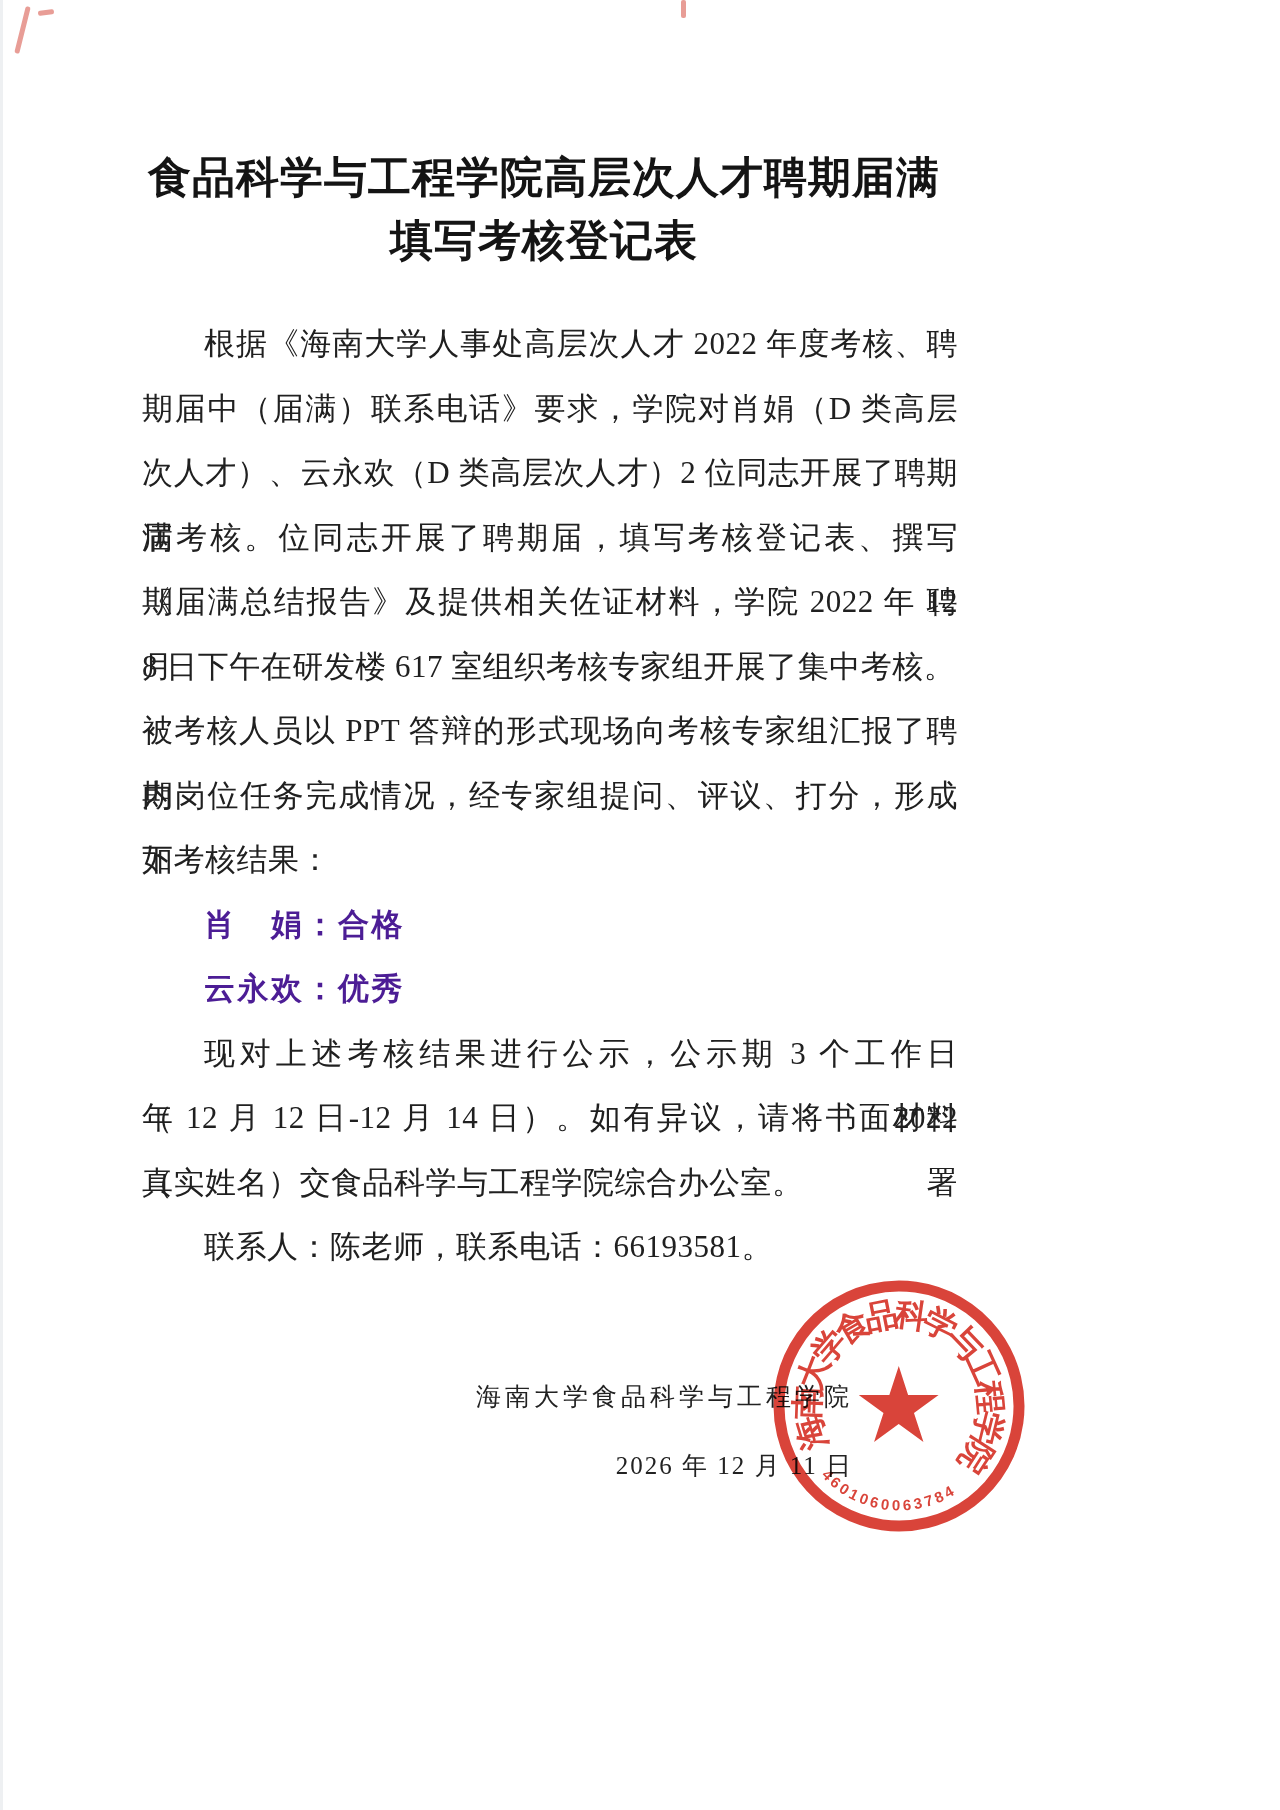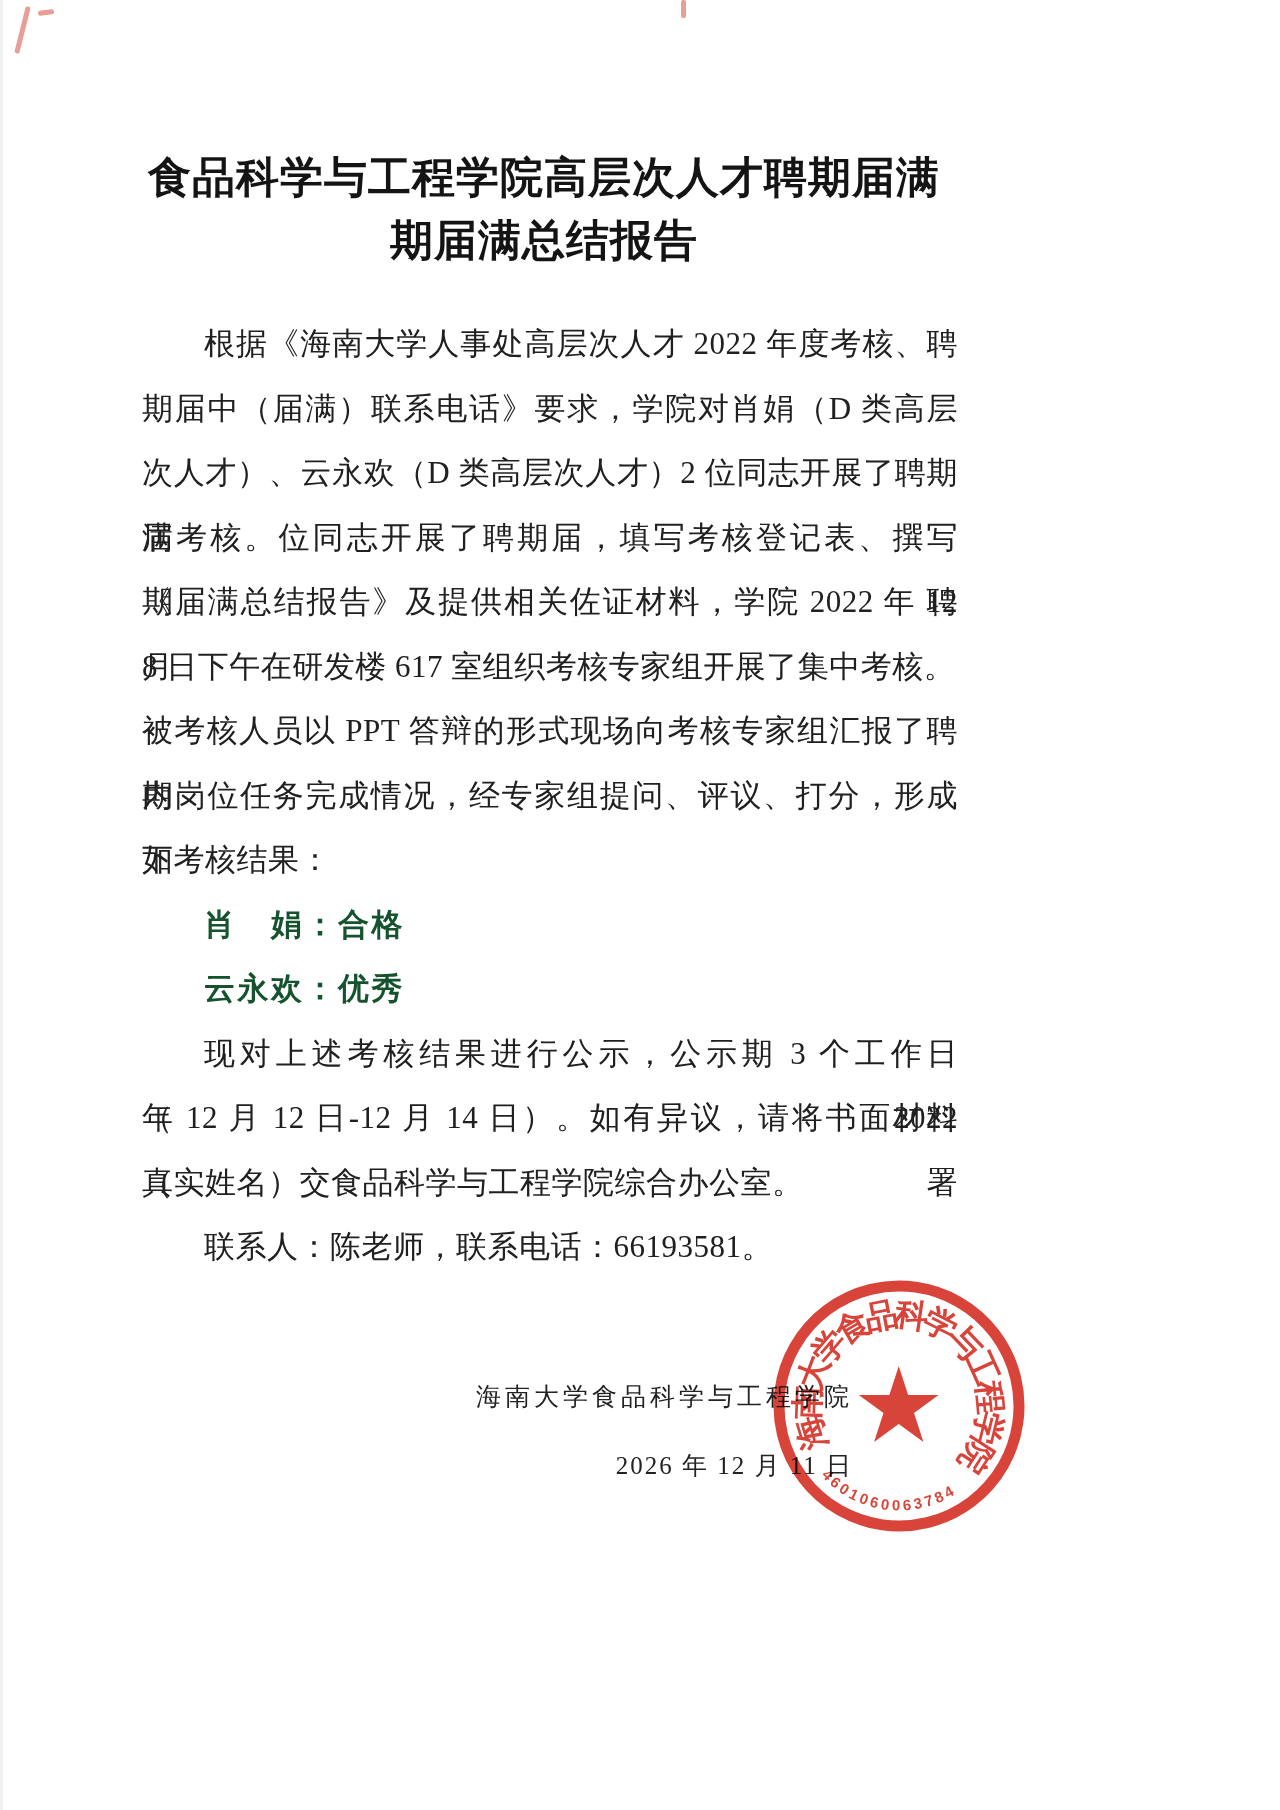--- a/index.html
+++ b/index.html
@@ -30,21 +30,21 @@
     text-align:left;
   }
   .fill{
     text-align:justify;
     text-align-last:justify;
     text-justify:inter-character;
   }
   .indent{ text-indent:62px;font-family:Liberation Serif, serif; }
   .result{
     font-family:"Liberation Sans","DejaVu Sans",sans-serif;
-    font-weight:bold;letter-spacing:2.5px;color:#14532d;
+    font-weight:bold;letter-spacing:2.5px;color:#4c1d95;
   }
   .signature{
     position:absolute;right:235px;top:1362px;
     text-align:right;font-size:25px;color:#222;
   }
   .sig-org{ line-height:69px;letter-spacing:4px; }
   .sig-date{ line-height:69px;letter-spacing:2px; }
   .seal{
     position:absolute;left:769px;top:1276px;
     width:260px;height:260px;
@@ -62,21 +62,21 @@
 
 <div class="page">
   <div class="scan-edge"></div>
 
   <div class="artifact a1"></div>
   <div class="artifact a2"></div>
   <div class="artifact a3"></div>
 
   <div class="doc-title">
     <div>食品科学与工程学院高层次人才聘期届满</div>
-    <div>期届满总结报告</div>
+    <div>填写考核登记表</div>
   </div>
 
   <div class="body-block">
     <div class="bline indent fill">根据《海南大学人事处高层次人才 2022 年度考核、聘</div>
     <div class="bline fill">期届中（届满）联系电话》要求，学院对肖娟（D 类高层</div>
     <div class="bline fill">次人才）、云永欢（D 类高层次人才）2 位同志开展了聘期届</div>
     <div class="bline fill">满考核。位同志开展了聘期届，填写考核登记表、撰写《聘</div>
     <div class="bline fill">期届满总结报告》及提供相关佐证材料，学院 2022 年 12 月</div>
     <div class="bline">8 日下午在研发楼 617 室组织考核专家组开展了集中考核。</div>
     <div class="bline fill">被考核人员以 PPT 答辩的形式现场向考核专家组汇报了聘期</div>

